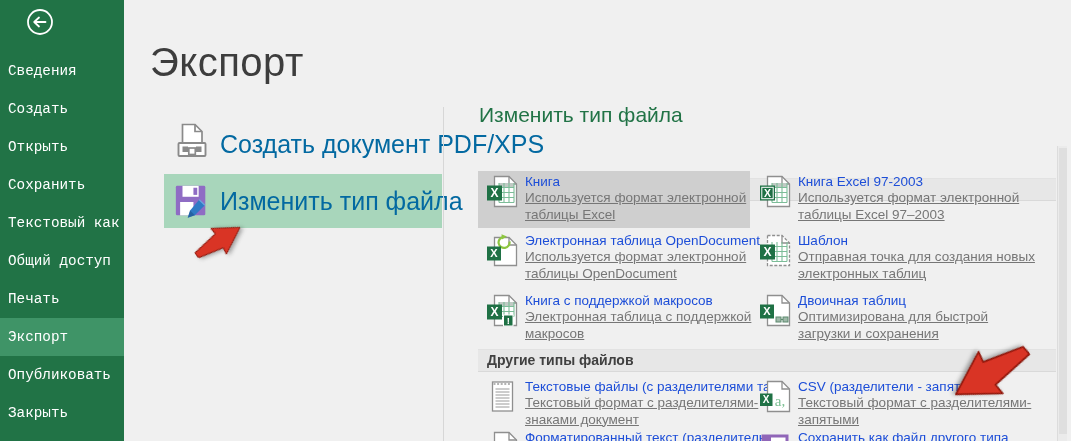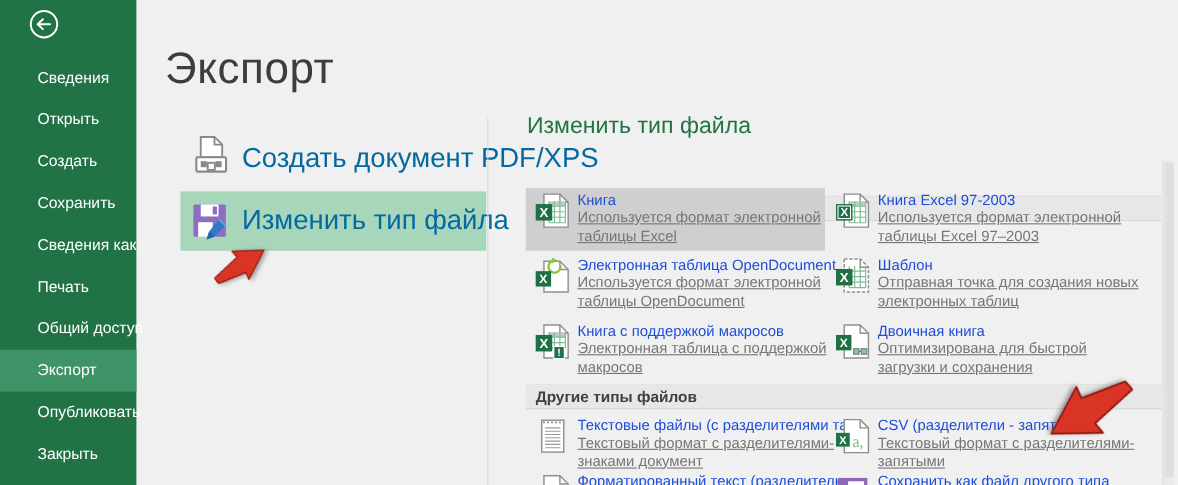--- a/index.html
+++ b/index.html
@@ -9,22 +9,22 @@
     background:#f0f0f0;
     -webkit-font-smoothing:antialiased;
   }
   #app{position:relative;width:1071px;height:441px;background:#f0f0f0;overflow:hidden;}
 
   
   .sidebar{position:absolute;left:0;top:0;width:124px;height:441px;background:#217346;}
   .back-btn{position:absolute;left:26px;top:8px;width:28px;height:28px;cursor:pointer;}
   .nav{position:absolute;left:0;top:52px;width:124px;}
   .nav-item{
-    height:38px;line-height:38px;padding-left:34px;
-    color:#ffffff;font-size:14.3px;cursor:pointer;white-space:nowrap;
+    height:38px;line-height:38px;padding-left:8px;
+    color:#ffffff;font-size:14.3px;cursor:pointer;white-space:nowrap;font-family:Liberation Mono, monospace;
   }
   .nav-item.selected{background:#3f9467;}
 
   
   .page-title{
     position:absolute;left:150px;top:40px;
     font-size:40px;font-weight:200;color:#3d3d3d;letter-spacing:.5px;
   }
 
   
@@ -86,26 +86,26 @@
     <div class="back-btn">
       <span>
         <svg width="28" height="28" viewBox="0 0 28 28">
           <circle cx="14" cy="14" r="12" fill="none" stroke="#ffffff" stroke-width="1.8"></circle>
           <path d="M19.5 14 H9 M13 9.5 L8.2 14 L13 18.5" fill="none" stroke="#ffffff" stroke-width="1.8" stroke-linecap="round" stroke-linejoin="round"></path>
         </svg>
       </span>
     </div>
     <div class="nav">
       <div class="nav-item">Сведения</div>
+      <div class="nav-item">Создать</div>
       <div class="nav-item">Открыть</div>
-      <div class="nav-item">Создать</div>
       <div class="nav-item">Сохранить</div>
-      <div class="nav-item">Сведения как</div>
+      <div class="nav-item">Текстовый как</div>
+      <div class="nav-item">Общий доступ</div>
       <div class="nav-item">Печать</div>
-      <div class="nav-item">Общий доступ</div>
       <div class="nav-item selected">Экспорт</div>
       <div class="nav-item">Опубликовать</div>
       <div class="nav-item">Закрыть</div>
     </div>
   </div>
 
   <div class="page-title">Экспорт</div>
 
   <div class="opt-row pdf">
     <span class="opt-icon">
@@ -245,21 +245,21 @@
         <path d="M8.5 1.5 H23 L30.5 9 V31.5 H8.5 Z" fill="#ffffff" stroke="#8f8f8f" stroke-width="1.3"></path>
         <path d="M23 1.5 V9 H30.5" fill="none" stroke="#8f8f8f" stroke-width="1.3"></path>
         <rect x="1" y="10.5" width="14" height="14" fill="#1f7145"></rect>
         <text x="8" y="21.4" font-size="11" font-weight="bold" fill="#ffffff" text-anchor="middle" font-family="Liberation Sans, sans-serif">X</text>
         <path d="M20 25.5 H26" stroke="#5c8a6f" stroke-width="1.2"></path>
         <rect x="17" y="23" width="5" height="5" fill="#9fb8a9" stroke="#5c8a6f" stroke-width="1"></rect>
         <rect x="24" y="23" width="5" height="5" fill="#9fb8a9" stroke="#5c8a6f" stroke-width="1"></rect>
       </svg>
     </span>
     <div class="ftxt">
-      <div class="ftitle">Двоичная книга</div>
+      <div class="ftitle">Двоичная таблиц</div>
       <div class="fdesc">Оптимизирована для быстрой загрузки и сохранения</div>
     </div>
   </div>
 
   <div class="section-band band-2">
     <div class="band-label">Другие типы файлов</div>
   </div>
 
   <div class="fitem" style="left:478px;top:376px;">
     <span class="ficon">

